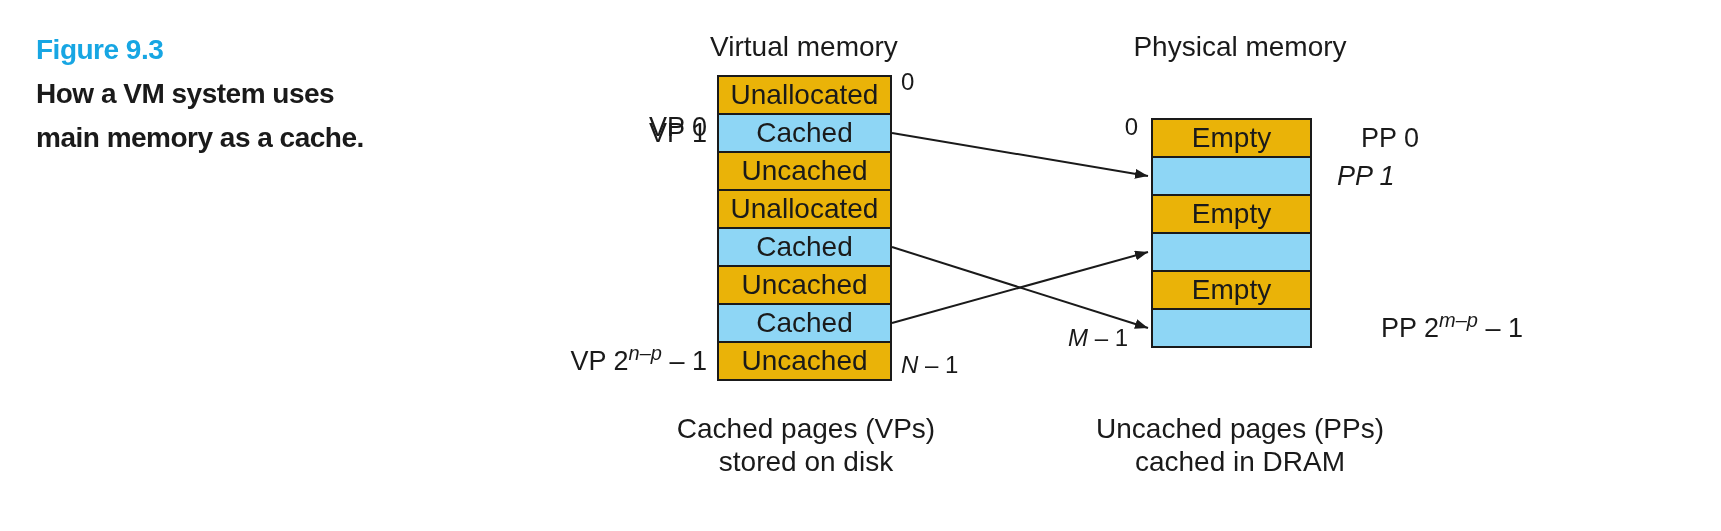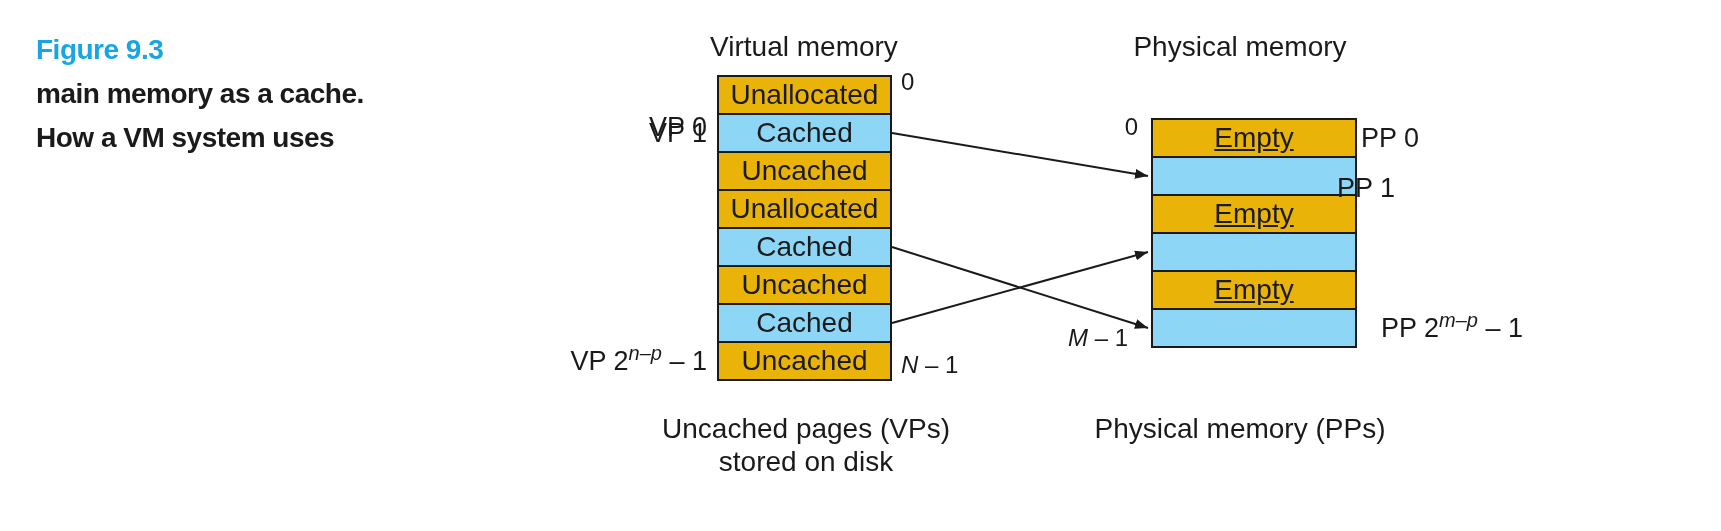--- a/index.html
+++ b/index.html
@@ -22,22 +22,22 @@
   .addr{position:absolute;font-size:24px;line-height:26px;white-space:nowrap;}
   .addr i{font-style:italic;}
   .footer{position:absolute;top:412px;width:400px;text-align:center;font-size:28px;line-height:33px;}
   #arrow-svg{position:absolute;left:0;top:0;pointer-events:none;}
 </style>
 </head>
 <body style="--accent: #17a6e3; --cell-fill: #8ed6f5; --ink: #1a1a1a;">
 
 <div class="caption">
   <div class="fig-label">Figure 9.3</div>
+  <div>How a VM system uses</div>
   <div>main memory as a cache.</div>
-  <div>How a VM system uses</div>
 </div>
 
 <div class="col-title" style="left:604px;">Virtual memory</div>
 <div class="col-title" style="left:1040px;">Physical memory</div>
 
 <svg id="arrow-svg" width="1721" height="531">
   <defs>
     <marker id="ah" markerUnits="userSpaceOnUse" markerWidth="15" markerHeight="11" refX="13" refY="5" orient="auto">
       <path d="M0,0 L13,5 L0,10 Z" fill="#1a1a1a"></path>
     </marker>
@@ -66,21 +66,21 @@
     <div class="mem-row">
       <span>Uncached</span>
     </div>
     <div class="mem-row filled">
       <span>Cached</span>
     </div>
     <div class="mem-row">
       <span>Uncached</span>
     </div>
   </div>
-<div class="mem-table" id="pm-table" style="left:1151px;top:118px;width:206px;text-decoration:underline;">
+<div class="mem-table" id="pm-table" style="left:1151px;top:118px;width:161px;">
     <div class="mem-row">
       <span>Empty</span>
     </div>
     <div class="mem-row filled">
       <span></span>
     </div>
     <div class="mem-row">
       <span>Empty</span>
     </div>
     <div class="mem-row filled">
@@ -92,27 +92,28 @@
     <div class="mem-row filled">
       <span></span>
     </div>
   </div>
 
 <div class="row-label vm-label" style="top:59px;margin-top:48px;">VP 0</div>
 <div class="row-label vm-label" style="top:113px;">VP 1</div>
 <div class="row-label vm-label" style="top:341px;"><span>VP 2</span><span class="supx">n–p</span><span> – 1</span></div>
 
 <div class="row-label pp-label" style="top:118px;margin-left:24px;">PP 0</div>
-<div class="row-label pp-label" style="top:168px;">PP 1</div>
+<div class="row-label pp-label" style="top:156px;font-style:italic;">PP 1</div>
 <div class="row-label pp-label" style="top:308px;margin-left:44px;"><span>PP 2</span><span class="supx">m–p</span><span> – 1</span></div>
 
 <div class="addr" style="left:901px;top:69px;">0</div>
 <div class="addr" style="left:901px;top:352px;"><i>N</i><span> – 1</span></div>
 <div class="addr" style="left:918px;top:114px;width:220px;text-align:right;">0</div>
 <div class="addr" style="left:908px;top:325px;width:220px;text-align:right;"><i>M</i><span> – 1</span></div>
 
 <div class="footer" style="left:606px;">
-  <div>Uncached pages (VPs)</div>
+  <div>Cached pages (VPs)</div>
   <div>stored on disk</div>
 </div>
 <div class="footer" style="left:1040px;">
-  <div>Physical memory (PPs)</div>
+  <div>Uncached pages (PPs)</div>
+  <div>cached in DRAM</div>
 </div>
 
 </body></html>

